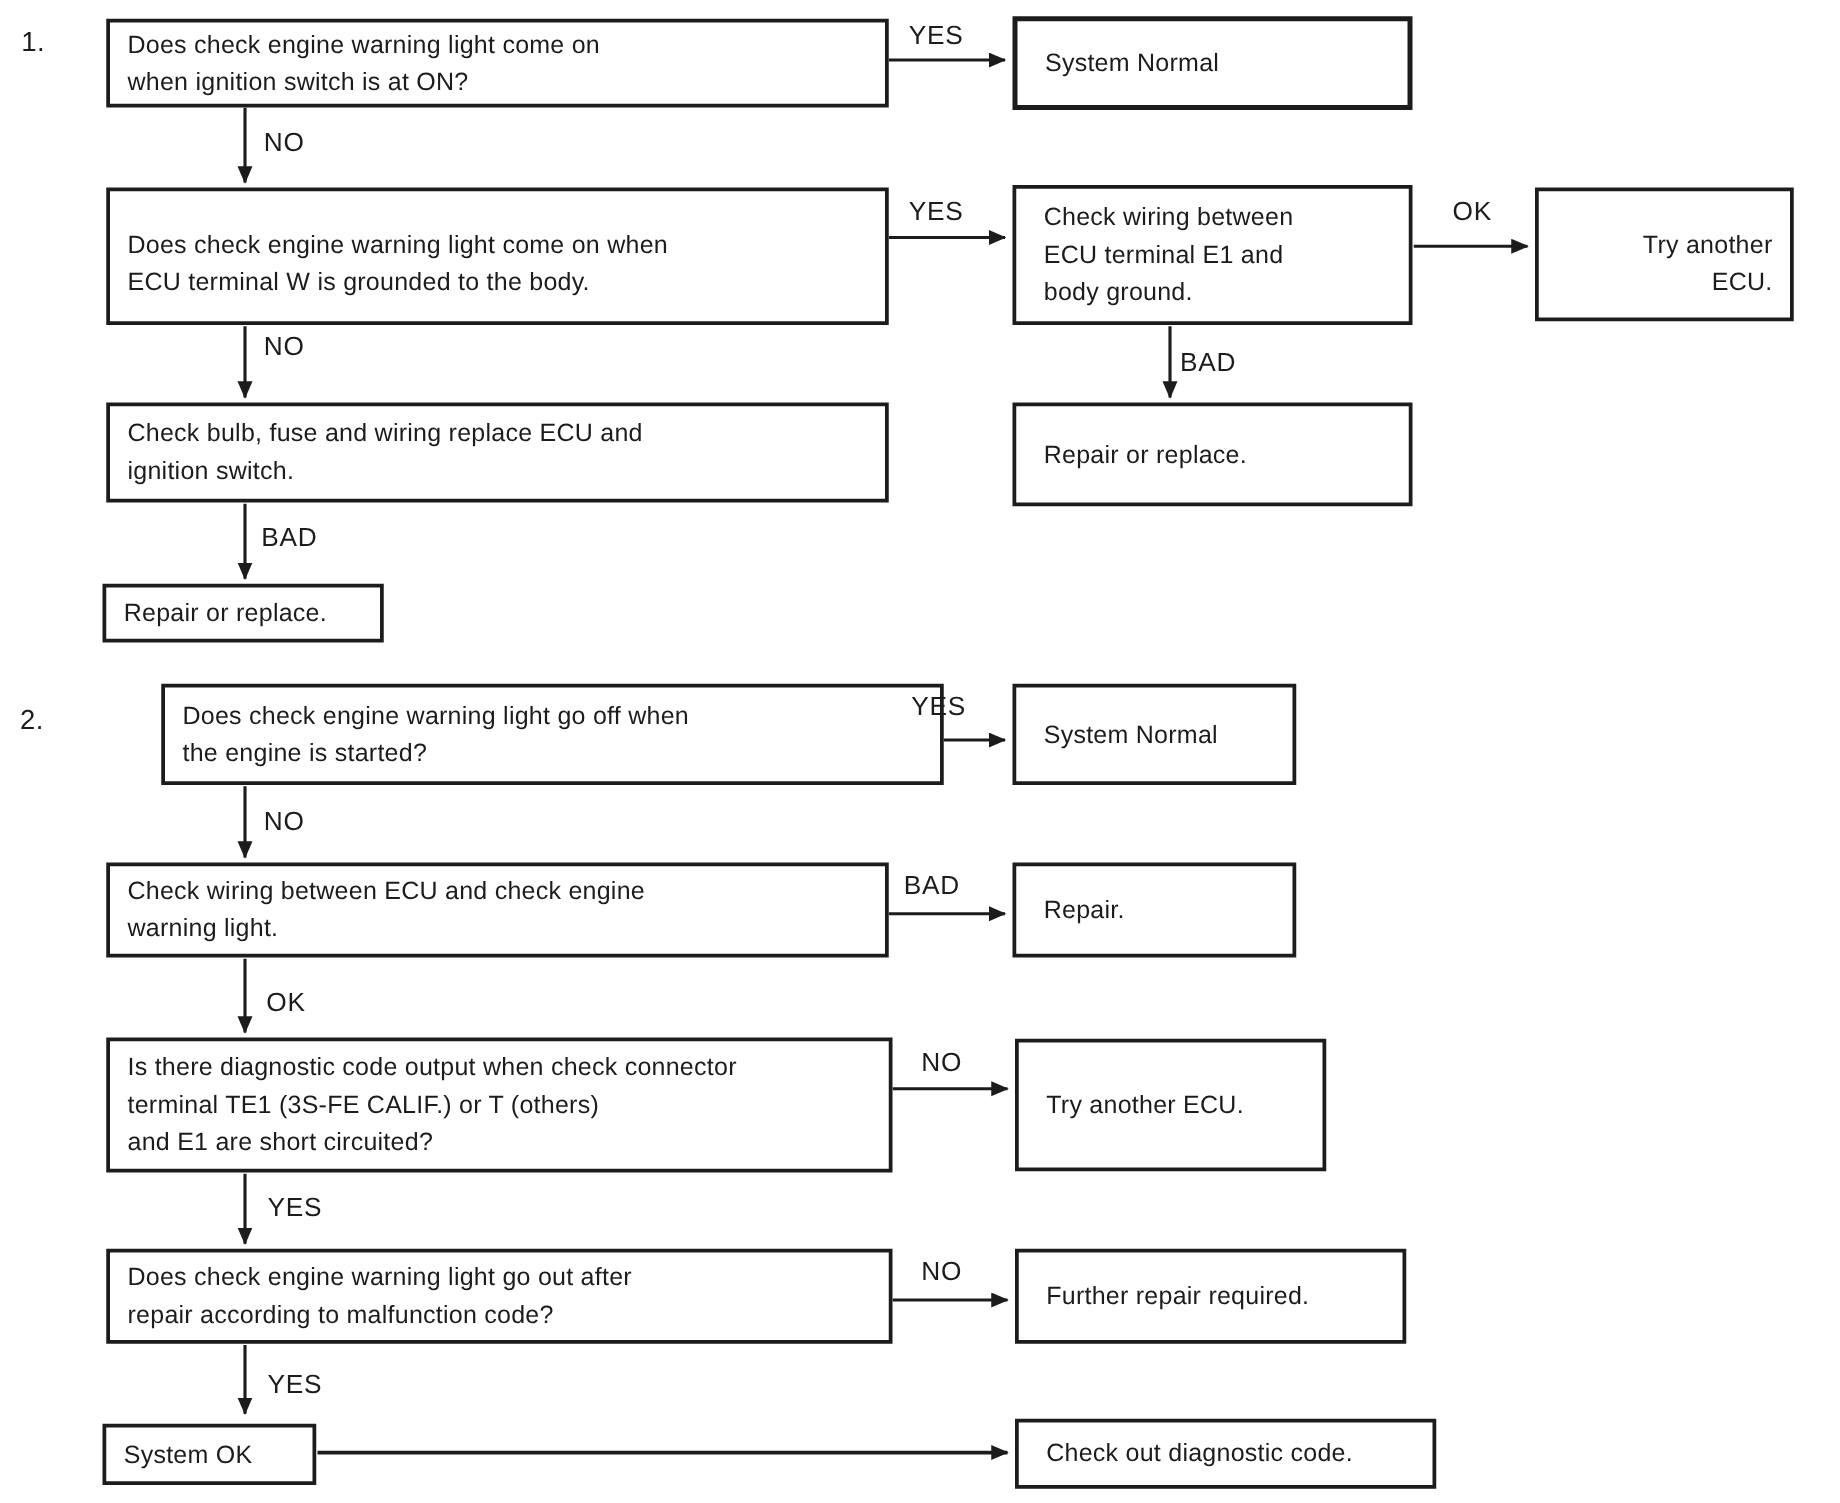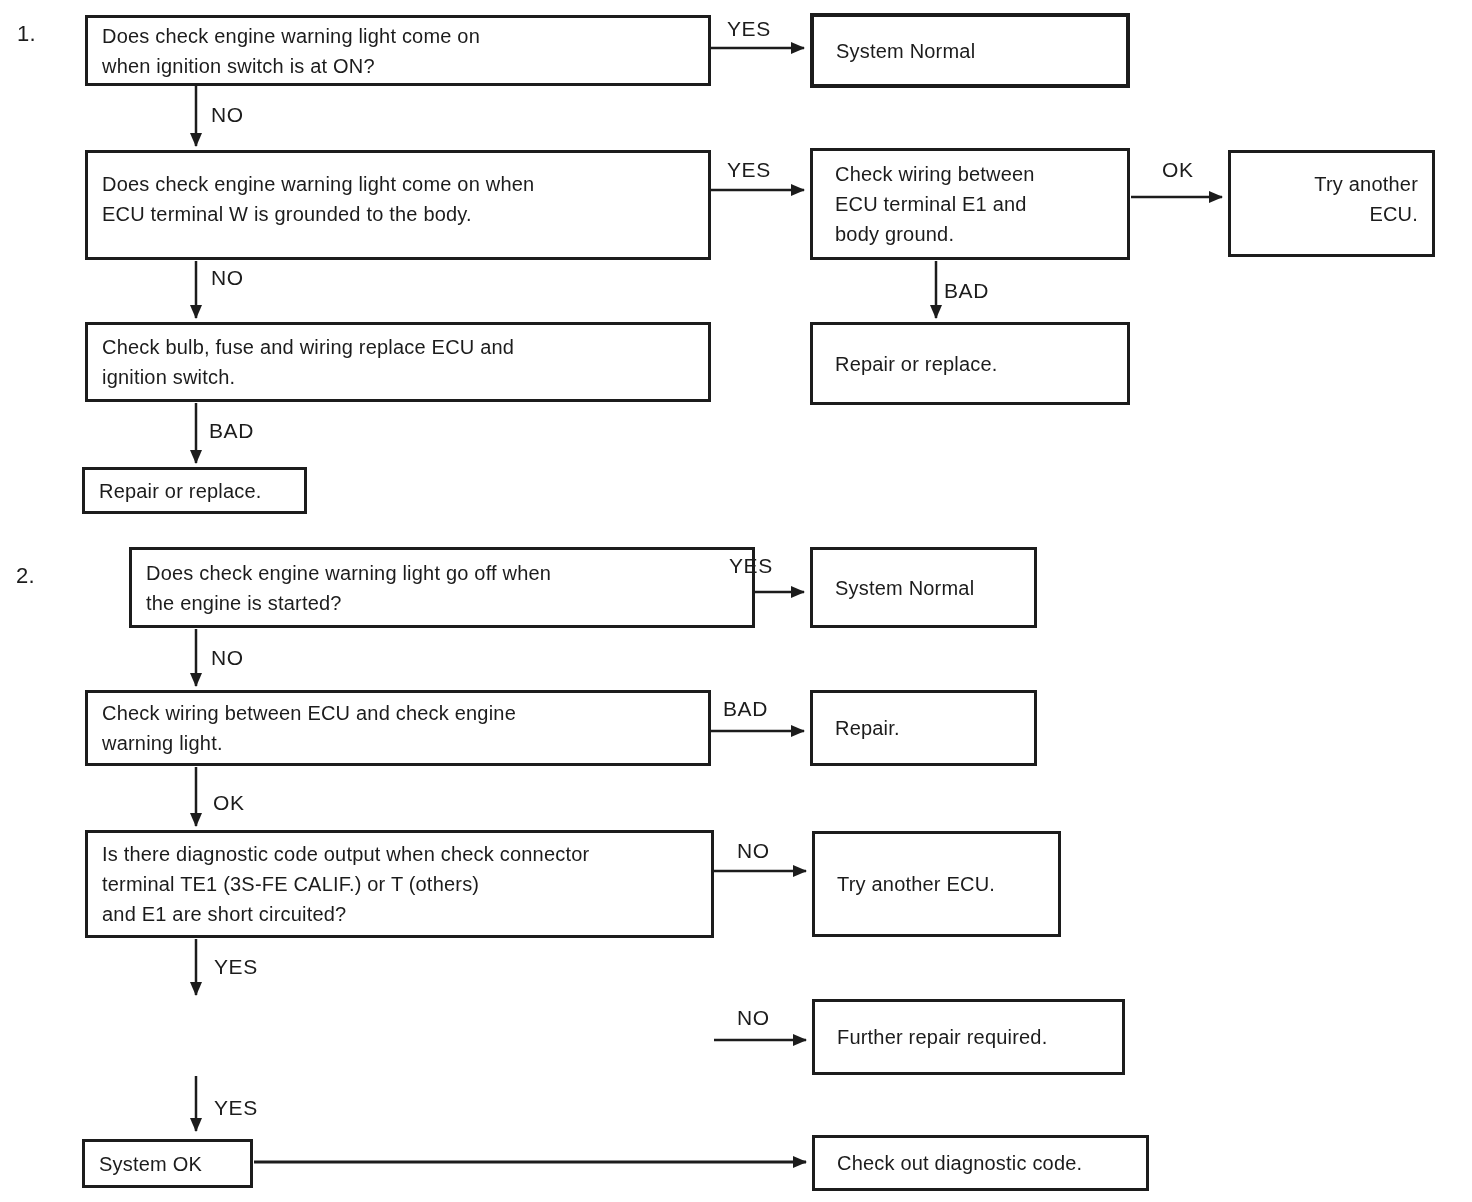--- a/index.html
+++ b/index.html
@@ -7,21 +7,21 @@
     position:relative;width:1472px;height:1202px;background:#ffffff;
     font-family:"Liberation Sans","DejaVu Sans",sans-serif;color:#1c1c1c;
     overflow:hidden;
   }
   .node{
     position:absolute;box-sizing:border-box;border:3px solid #1c1c1c;background:#fff;
     font-size:20px;line-height:1.5;letter-spacing:0.2px;white-space:pre-line;
     display:flex;flex-direction:column;justify-content:center;
     padding:6px 14px;
   }
-  .node.top{justify-content:flex-start;padding-top:16px;}
+  .node.top{justify-content:flex-start;padding-top:28px;}
   .node.rcol{padding-left:22px;padding-right:14px;}
   .seclabel{
     position:absolute;font-size:22px;letter-spacing:0.3px;
   }
   .edge-label{
     position:absolute;font-size:21px;letter-spacing:0.6px;
   }
   svg.wires{position:absolute;left:0;top:0;width:1472px;height:1202px;pointer-events:none;}
   svg.wires line{stroke:#1c1c1c;stroke-width:2.5;}
   svg.wires line.thick{stroke-width:3;}
@@ -121,20 +121,22 @@
   <div class="node" id="n-s2-q1">Does check engine warning light go off when
 the engine is started?</div>
   <div class="node rcol" id="n-s2-sysnorm">System Normal</div>
   <div class="node" id="n-s2-wiring">Check wiring between ECU and check engine
 warning light.</div>
   <div class="node rcol" id="n-s2-repair">Repair.</div>
   <div class="node" id="n-s2-q2">Is there diagnostic code output when check connector
 terminal TE1 (3S-FE CALIF.) or T (others)
 and E1 are short circuited?</div>
   <div class="node rcol" id="n-s2-tryecu">Try another ECU.</div>
+  <div class="node" id="n-s2-q3">Does check engine warning light go out after
+repair according to malfunction code?</div>
   <div class="node rcol" id="n-s2-further">Further repair required.</div>
   <div class="node" id="n-s2-sysok">System OK</div>
   <div class="node rcol" id="n-s2-cancel">Check out diagnostic code.</div>
 
   <div class="edge-label" id="el-s1-yes-top">YES</div>
   <div class="edge-label" id="el-s1-no-1">NO</div>
   <div class="edge-label" id="el-s1-yes-2">YES</div>
   <div class="edge-label" id="el-s1-ok">OK</div>
   <div class="edge-label" id="el-s1-no-2">NO</div>
   <div class="edge-label" id="el-s1-bad-r">BAD</div>

